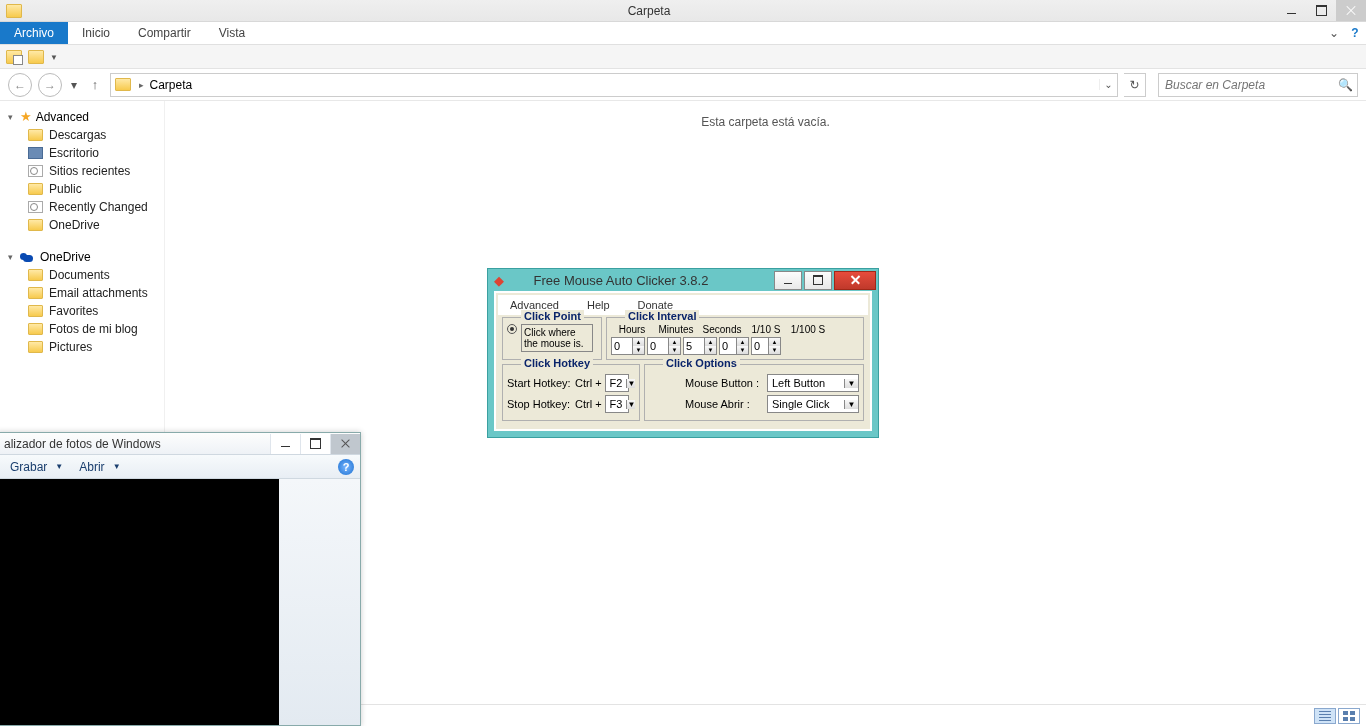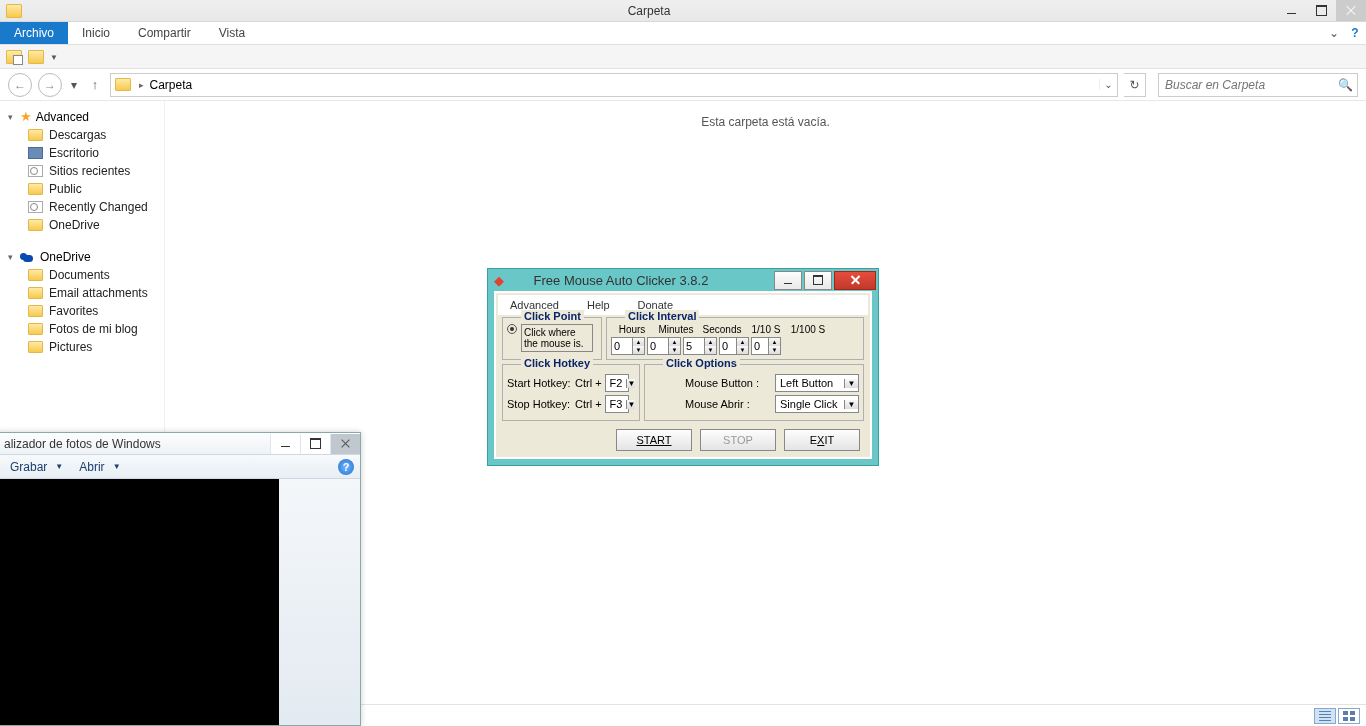--- a/index.html
+++ b/index.html
@@ -132,22 +132,22 @@
 .spin.sm .v{ width:16px;}
 .ck-row2{ display:flex; gap:4px; padding:2px 4px;}
 .fs-hotkey{ width:158px;}
 .fs-options{ flex:1;}
 .hk-row{ display:flex; align-items:center; gap:3px; font-size:11px; margin:3px 0;}
 .hk-row .lbl{ width:65px;}
 .select{ border:1px solid #888; background:#fff; height:18px; display:flex; align-items:center;}
 .select .sv{ padding:0 4px; font-size:11px; flex:1;}
 .select .sa{ width:14px; border-left:1px solid #888; background:linear-gradient(#f8f8f8,#ddd); font-size:8px; display:flex; align-items:center; justify-content:center;}
 .select.hk{ width:24px;}
-.select.opt{ width:84px;}
-.opt-row{ display:flex; align-items:center; gap:12px; font-size:11px; margin:3px 0;padding-left:36px;}
+.select.opt{ width:92px;}
+.opt-row{ display:flex; align-items:center; gap:4px; font-size:11px; margin:3px 0;padding-left:36px;}
 .opt-row .lbl{ width:78px;}
 .ck-buttons{ display:flex; gap:8px; justify-content:flex-end; padding:6px 8px 0 8px;}
 .ck-btn{ width:76px; height:22px; border:1px solid #888; background:linear-gradient(#fdfdfd,#e4e4e4); font-size:11px; display:flex; align-items:center; justify-content:center;}
 .ck-btn .u{ text-decoration:underline;}
 .ck-btn.disabled{ color:#999;}
 </style>
 </head>
 <body>
 
 <div class="explorer-title">
@@ -389,25 +389,14 @@
         </div>
         <div class="opt-row">
           <span class="lbl">Mouse Abrir :</span>
           <div class="select opt">
               <div class="sv">Single Click</div>
               <div class="sa">▼</div>
             </div>
         </div>
       </div>
     </div>
-    <div class="ck-buttons">
-      <div class="ck-btn">
-          <span><span class="u">START</span></span>
-        </div>
-      <div class="ck-btn disabled">
-          <span>STOP</span>
-        </div>
-      <div class="ck-btn">
-          <span>E<span class="u">X</span>IT</span>
-        </div>
-    </div>
   </div>
 </div>
 
 </body></html>

